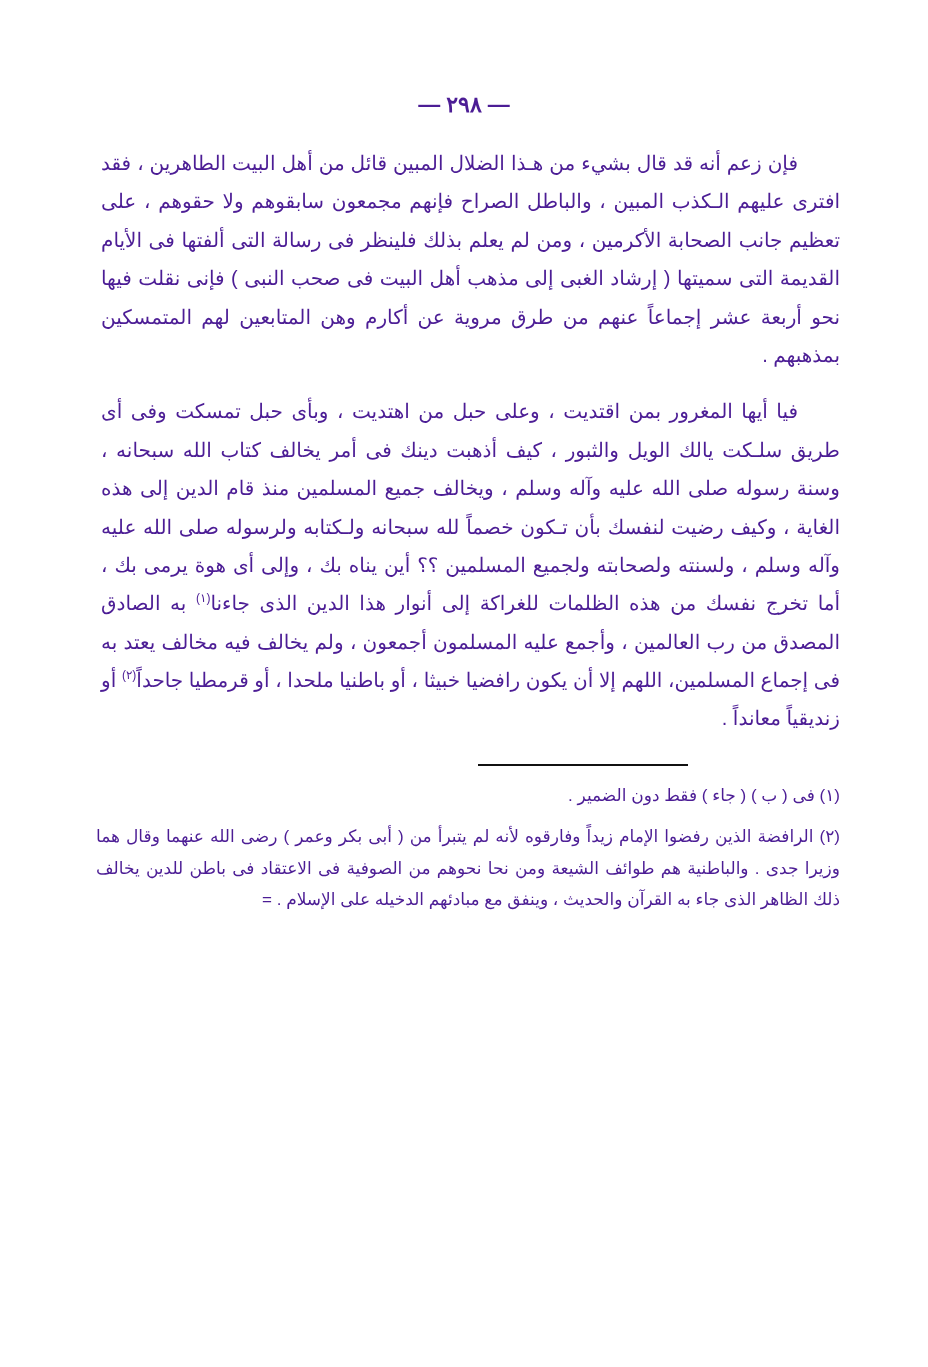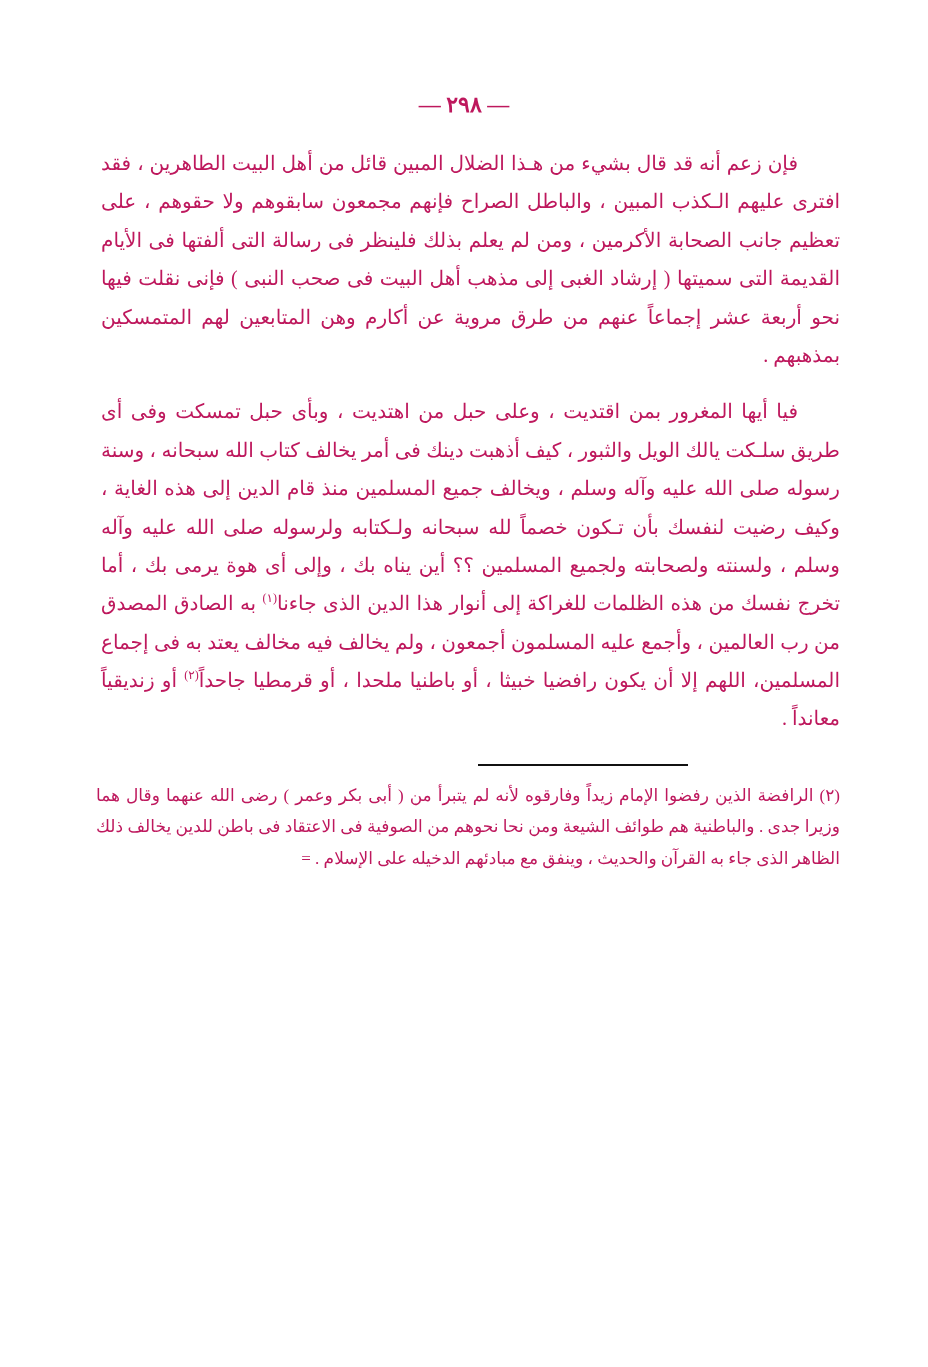--- a/index.html
+++ b/index.html
@@ -7,22 +7,22 @@
     padding: 0;
     background: #ffffff;
   }
   .page {
     position: relative;
     width: 928px;
     height: 1367px;
     margin: 0 auto;
     background: #ffffff;
     overflow: hidden;
-    font-family: Liberation Serif, serif;
-    color: #be185d;
+    font-family: Liberation Sans, sans-serif;
+    color: #4c1d95;
   }
   .page-number {
     text-align: center;
     font-size: 22px;
     letter-spacing: 1px;
     margin-top: 92px;
     font-weight: 600;
     direction: rtl;
   }
   .content {
@@ -92,19 +92,23 @@
 
 
     <p class="para first indent">فإن زعم أنه قد قال بشيء من هـذا الضلال المبين قائل من أهل البيت الطاهرين ، فقد افترى عليهم الـكذب المبين ، والباطل الصراح   فإنهم مجمعون سابقوهم ولا حقوهم ، على تعظيم جانب الصحابة الأكرمين ، ومن لم يعلم بذلك فلينظر فى رسالة التى ألفتها فى الأيام القديمة التى سميتها ( إرشاد الغبى إلى مذهب أهل البيت فى صحب النبى )   فإنى نقلت فيها نحو أربعة عشر إجماعاً عنهم من طرق مروية عن أكارم وهن المتابعين لهم المتمسكين بمذهبهم .</p>
 
     <p class="para indent">فيا أيها المغرور بمن اقتديت ، وعلى حبل من اهتديت ، وبأى حبل تمسكت وفى أى طريق سلـكت   يالك الويل والثبور ، كيف أذهبت دينك فى أمر يخالف كتاب الله سبحانه ، وسنة رسوله صلى الله عليه وآله وسلم ، ويخالف جميع المسلمين منذ قام الدين إلى هذه الغاية ، وكيف رضيت لنفسك بأن تـكون خصماً لله سبحانه ولـكتابه ولرسوله صلى الله عليه وآله وسلم ، ولسنته ولصحابته ولجميع المسلمين ؟؟ أين يناه بك ، وإلى أى هوة يرمى بك ، أما تخرج نفسك من هذه الظلمات للغراكة إلى أنوار هذا الدين الذى جاءنا<sup>(١)</sup> به الصادق المصدق من رب العالمين ، وأجمع عليه المسلمون أجمعون ، ولم يخالف فيه مخالف يعتد به فى إجماع المسلمين، اللهم إلا أن يكون رافضيا خبيثا ، أو باطنيا ملحدا ، أو قرمطيا جاحداً<sup>(٢)</sup> أو زنديقياً معانداً .</p>
 
     <div class="footnote-rule"></div>
 
     <div class="footnotes">
       <p class="footnote">
+        <span class="fn-num">(١)</span>
+        <span>فى ( ب ) ( جاء ) فقط دون الضمير .</span>
+      </p>
+      <p class="footnote">
         <span class="fn-num">(٢)</span>
         <span>الرافضة الذين رفضوا الإمام زيداً وفارقوه لأنه لم يتبرأ من ( أبى بكر وعمر ) رضى الله عنهما وقال هما وزيرا جدى . والباطنية هم طوائف الشيعة ومن نحا نحوهم من الصوفية فى الاعتقاد فى باطن للدين يخالف ذلك الظاهر الذى جاء به القرآن والحديث ، وينفق مع مبادئهم الدخيله على الإسلام . =</span>
       </p>
     </div>
 
   </div>
 </div>
 
 </body></html>

